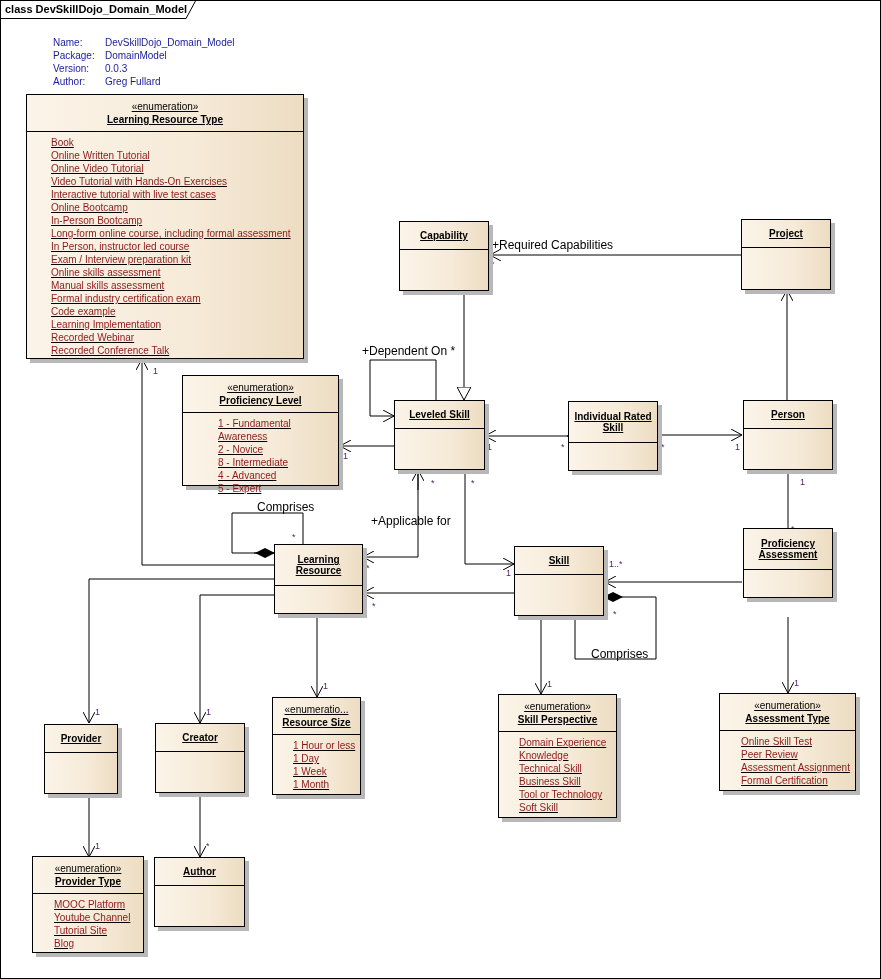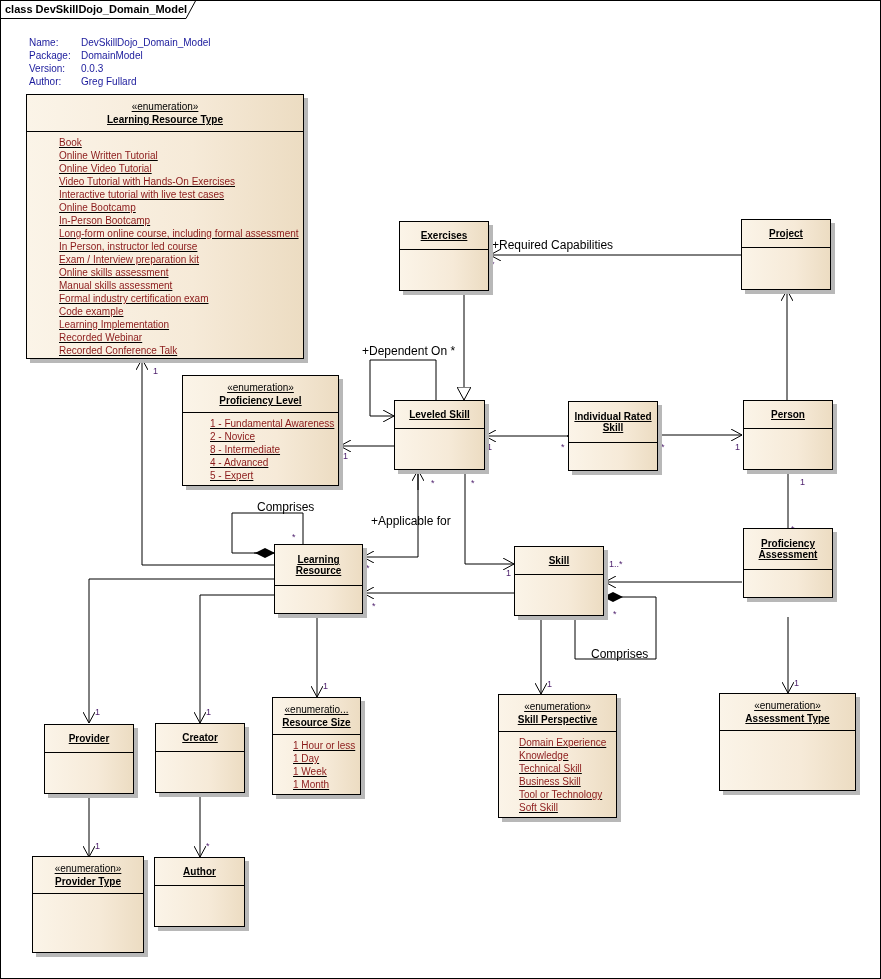--- a/index.html
+++ b/index.html
@@ -6,21 +6,21 @@
   body { width:881px; height:979px; position:relative; overflow:hidden;
          font-family:"Liberation Sans", sans-serif; }
   .frame { position:absolute; left:0; top:0; width:879px; height:977px;
            border:1px solid #000; }
   .frame-tab { position:absolute; left:0; top:0; height:18px; padding:0 22px 0 5px;
                font-size:11px; font-weight:bold; line-height:18px; color:#000;
                border-bottom:1px solid #000; background:#fff; }
   .frame-tab-notch { position:absolute; left:0; top:0; width:200px; height:19px; }
   .meta { position:absolute; left:29px; top:36px; font-size:10px; color:#1a1a9c; line-height:13px; }
   .meta-row { display:flex; }
-  .meta-k { width:52px; }
+  .meta-k { width:52px;margin-left:24px; }
   svg.conn { position:absolute; left:0; top:0; width:881px; height:979px; }
   .cls { position:absolute; border:1px solid #000;
          background:linear-gradient(to right, #fbf4e8 0%, #f6ead8 60%, #ecdcc2 100%);
          box-shadow:4px 4px 0 #b8b8b8; box-sizing:border-box;text-decoration:underline; }
   .cls-head { border-bottom:1px solid #000; text-align:center; font-size:10px;
               font-weight:bold; color:#000; display:flex; flex-direction:column;
               justify-content:center; box-sizing:border-box; }
   .stereo { font-weight:normal; font-size:10px; margin-bottom:2px; }
   .lits { font-size:10px; color:#8b1a1a; line-height:13px; padding:4px 0 0 0; }
   .lbl { position:absolute; font-size:12px; color:#000; white-space:nowrap;text-align:center; }
@@ -146,21 +146,21 @@
 <div class="mult" style="left:95px;top:707px">1</div>
 <div class="mult" style="left:206px;top:707px">1</div>
 <div class="mult" style="left:95px;top:841px">1</div>
 <div class="mult" style="left:206px;top:841px">*</div>
 
 <div class="cls" style="left:26px;top:94px;width:278px;height:265px">
   <div class="cls-head" style="height:37px">
     <div class="stereo">«enumeration»</div>
     <div>Learning Resource Type</div>
   </div>
-  <div class="lits" style="padding-left:32px">
+  <div class="lits" style="padding-left:24px">
       <div>Book</div>
       <div>Online Written Tutorial</div>
       <div>Online Video Tutorial</div>
       <div>Video Tutorial with Hands-On Exercises</div>
       <div>Interactive tutorial with live test cases</div>
       <div>Online Bootcamp</div>
       <div>In-Person Bootcamp</div>
       <div>Long-form online course, including formal assessment</div>
       <div>In Person, instructor led course</div>
       <div>Exam / Interview preparation kit</div>
@@ -169,36 +169,36 @@
       <div>Formal industry certification exam</div>
       <div>Code example</div>
       <div>Learning Implementation</div>
       <div>Recorded Webinar</div>
       <div>Recorded Conference Talk</div>
     </div>
 </div>
 
 <div class="cls" style="left:399px;top:221px;width:90px;height:70px">
   <div class="cls-head" style="height:28px">
-      <div>Exercises</div>
+      <div>Capability</div>
     </div>
 </div>
 
 <div class="cls" style="left:741px;top:219px;width:90px;height:71px">
   <div class="cls-head" style="height:28px">
       <div>Project</div>
     </div>
 </div>
 
 <div class="cls" style="left:182px;top:375px;width:157px;height:111px">
   <div class="cls-head" style="height:37px">
     <div class="stereo">«enumeration»</div>
     <div>Proficiency Level</div>
   </div>
-  <div class="lits" style="padding-left:27px">
+  <div class="lits" style="padding-left:35px">
       <div>1 - Fundamental Awareness</div>
       <div>2 - Novice</div>
       <div>8 - Intermediate</div>
       <div>4 - Advanced</div>
       <div>5 - Expert</div>
     </div>
 </div>
 
 <div class="cls" style="left:394px;top:400px;width:91px;height:70px">
   <div class="cls-head" style="height:28px">
@@ -262,38 +262,50 @@
       <div>Tool or Technology</div>
       <div>Soft Skill</div>
     </div>
 </div>
 
 <div class="cls" style="left:719px;top:693px;width:137px;height:98px">
   <div class="cls-head" style="height:37px">
     <div class="stereo">«enumeration»</div>
     <div>Assessment Type</div>
   </div>
-</div>
-
-<div class="cls" style="left:44px;top:724px;width:90px;height:70px">
+  <div class="lits" style="padding-left:21px">
+      <div>Online Skill Test</div>
+      <div>Peer Review</div>
+      <div>Assessment Assignment</div>
+      <div>Formal Certification</div>
+    </div>
+</div>
+
+<div class="cls" style="left:44px;top:724px;width:74px;height:70px">
   <div class="cls-head" style="height:28px">
       <div>Provider</div>
     </div>
 </div>
 
 <div class="cls" style="left:155px;top:723px;width:90px;height:70px">
   <div class="cls-head" style="height:28px">
       <div>Creator</div>
     </div>
 </div>
 
 <div class="cls" style="left:32px;top:856px;width:112px;height:97px">
   <div class="cls-head" style="height:37px">
     <div class="stereo">«enumeration»</div>
     <div>Provider Type</div>
   </div>
+  <div class="lits" style="padding-left:21px">
+      <div>MOOC Platform</div>
+      <div>Youtube Channel</div>
+      <div>Tutorial Site</div>
+      <div>Blog</div>
+    </div>
 </div>
 
 <div class="cls" style="left:154px;top:857px;width:91px;height:70px">
   <div class="cls-head" style="height:28px">
       <div>Author</div>
     </div>
 </div>
 
 </body></html>

